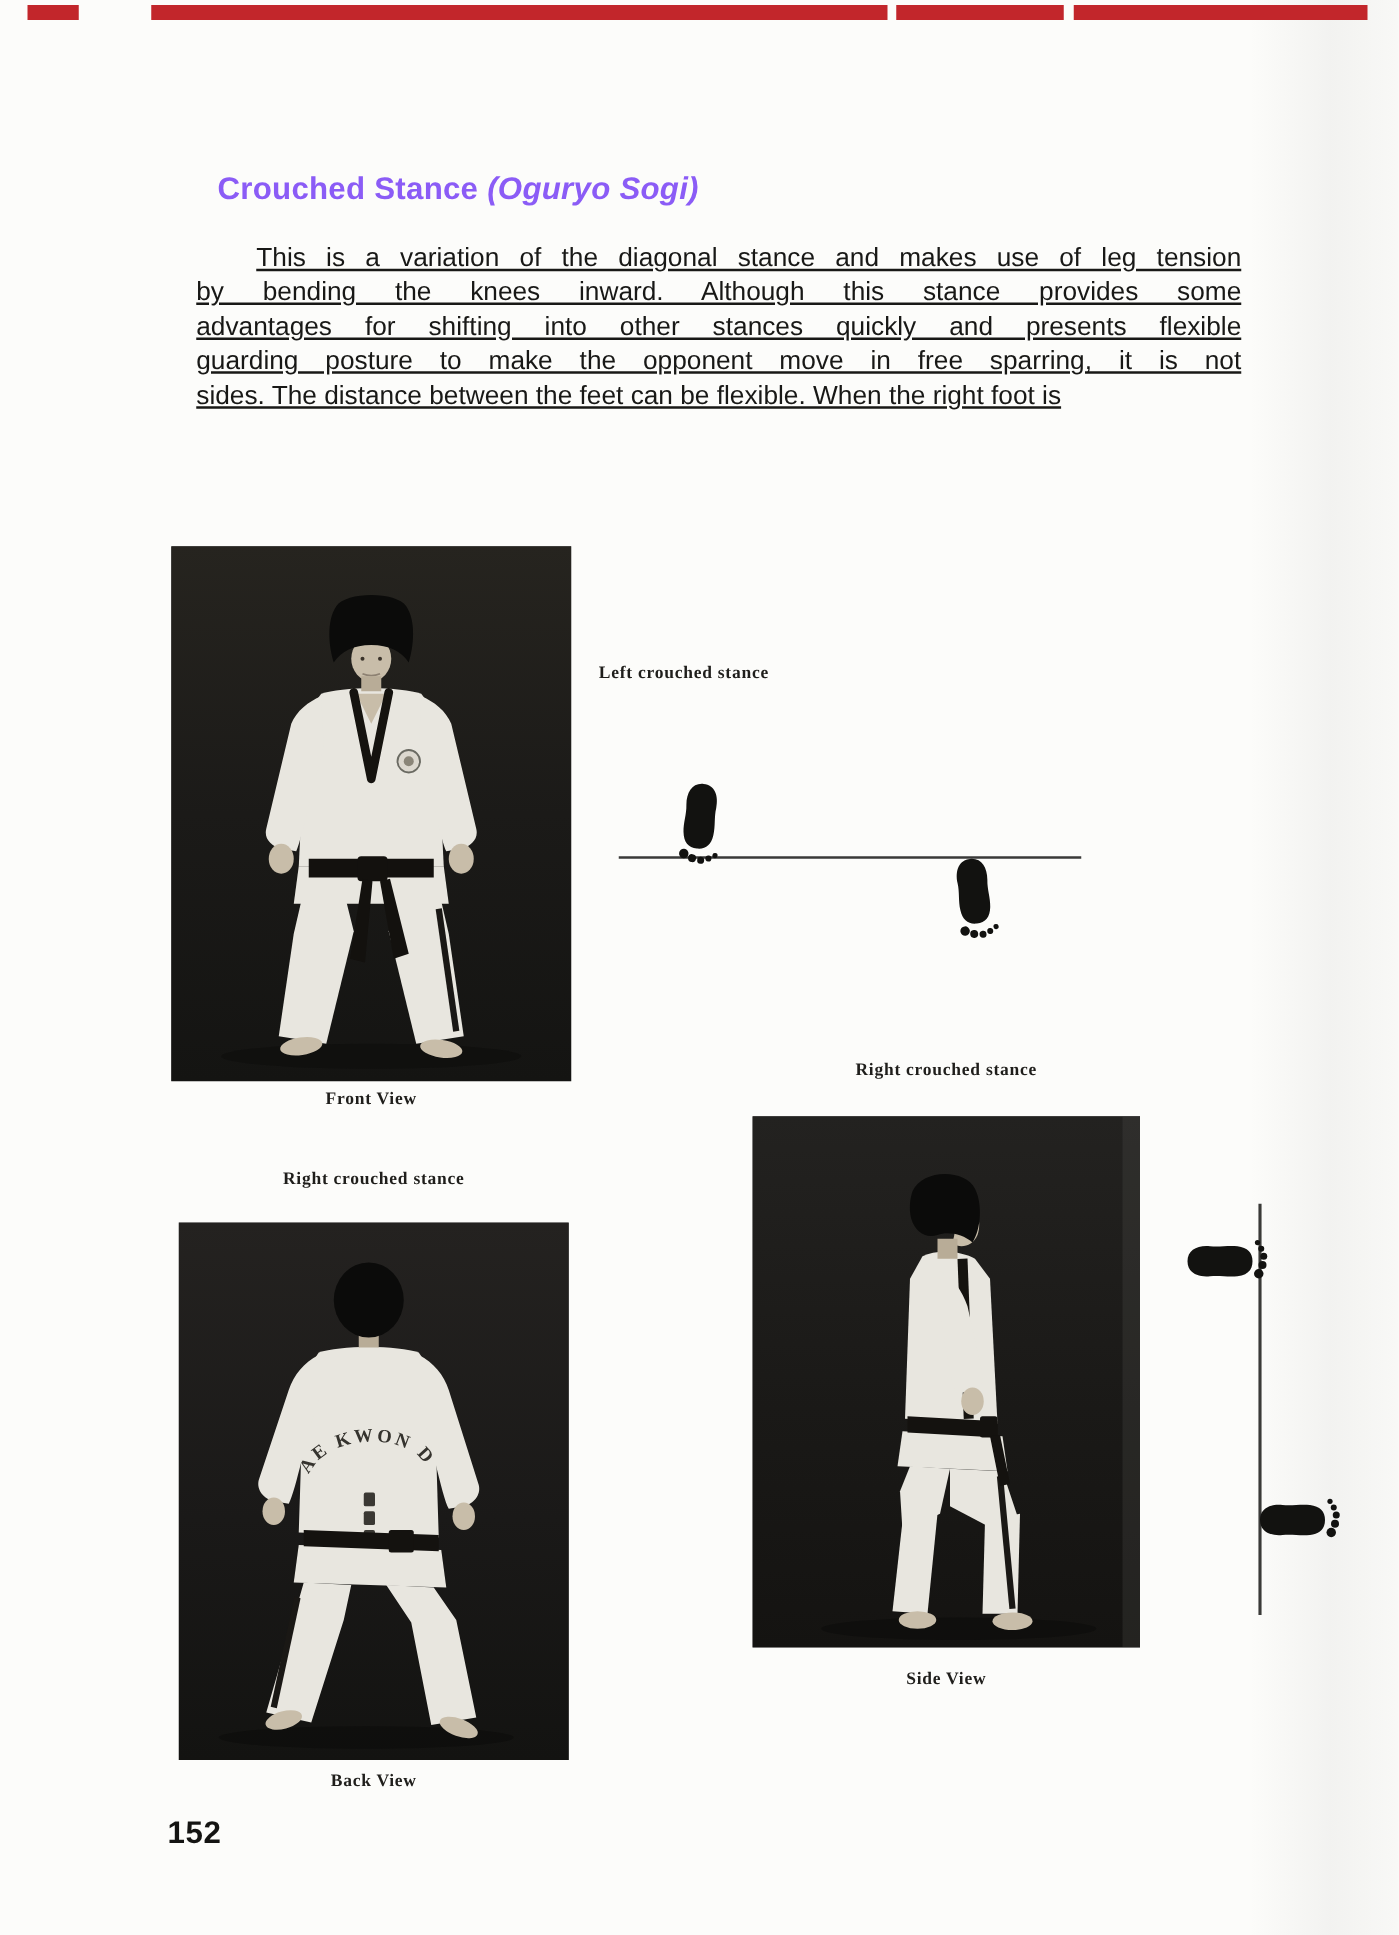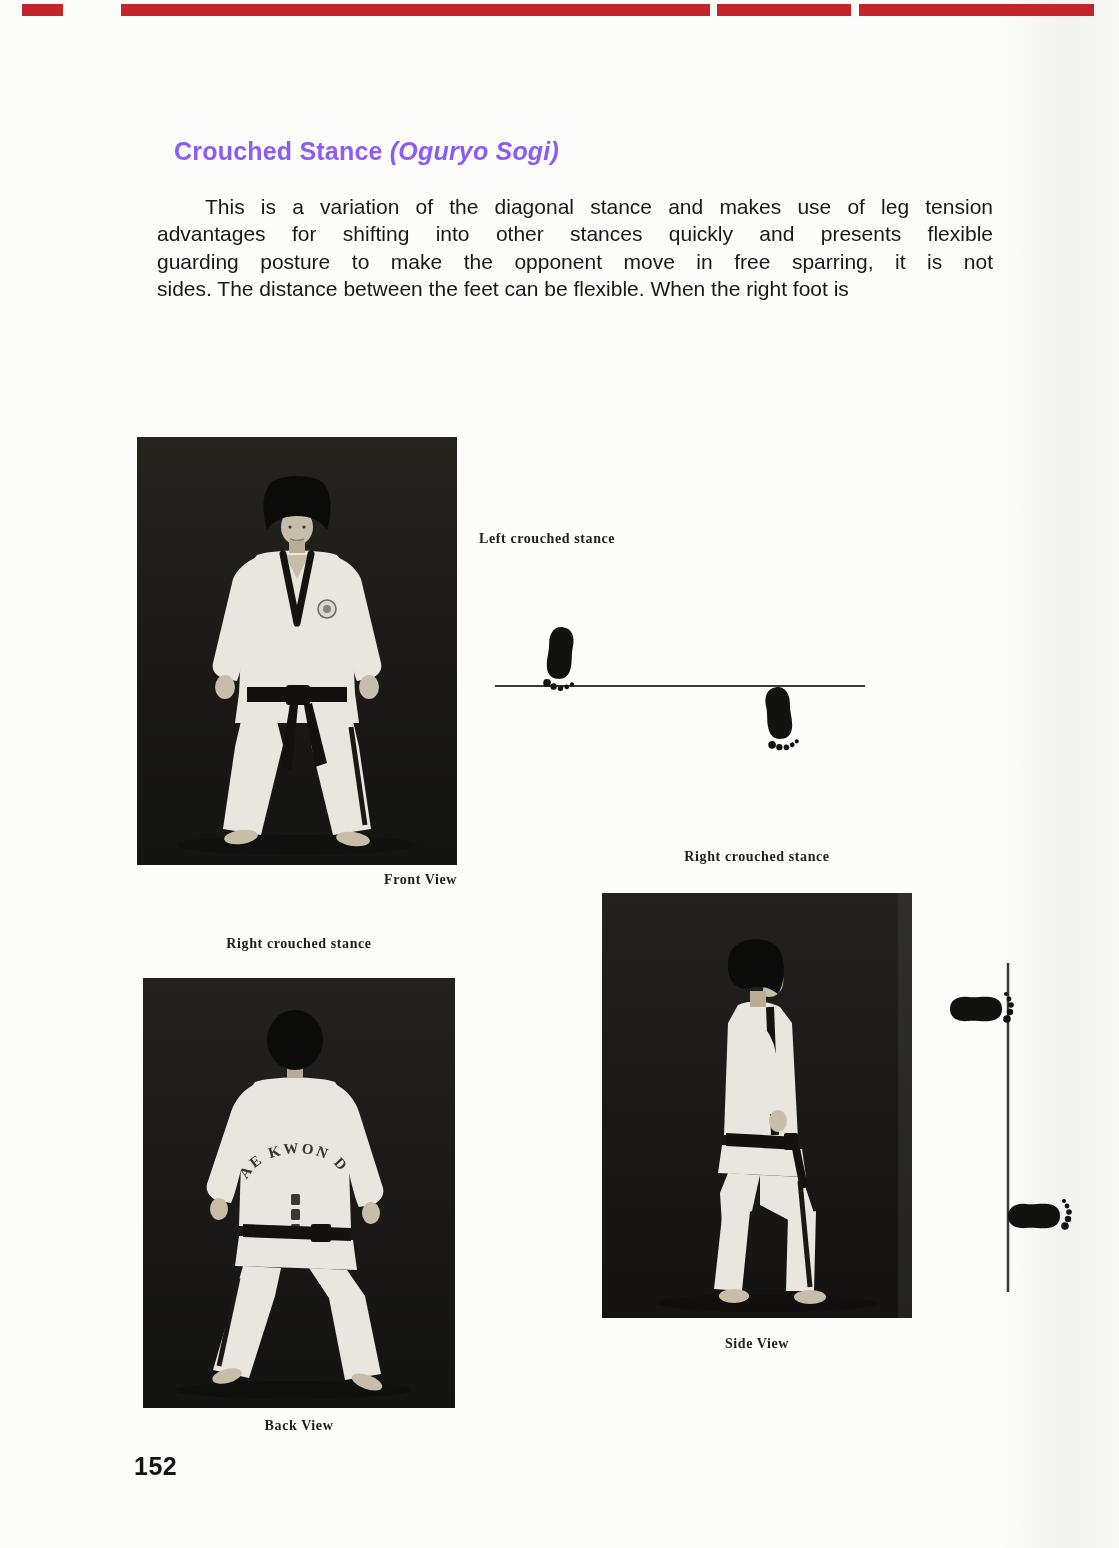--- a/index.html
+++ b/index.html
@@ -10,21 +10,21 @@
   }
   .paper-shade{position:absolute;top:0;right:0;width:120px;height:1548px;
     background:linear-gradient(90deg,rgba(0,0,0,0) 0%,rgba(60,60,60,.05) 55%,rgba(60,60,60,.02) 100%);}
   
   .topbar{position:absolute;left:22px;top:4px;width:1072px;height:12px;background:#c2262b;}
   .topbar .gap{position:absolute;top:-1px;height:14px;background:#fcfcfa;}
   
   .title{position:absolute;left:174px;top:137px;font-size:25px;font-weight:bold;letter-spacing:.2px;color:#8b5cf6;}
   .title .alt{font-style:italic;font-weight:bold;}
   
-  .bodytext{position:absolute;left:157px;top:193px;width:836px;font-size:21px;line-height:27.4px;color:#181816;}
+  .bodytext{position:absolute;left:157px;top:193px;width:836px;font-size:21px;line-height:27.4px;color:#181816;text-decoration:underline;}
   .pline{text-align:justify;text-align-last:justify;-moz-text-align-last:justify;white-space:normal;}
   .pline:first-child{padding-left:48px;}
   .pline:last-child{text-align-last:left;}
   
   .photo{position:absolute;background:#1a1918;overflow:hidden;}
   .photo svg{display:block;}
   #photo-front{left:137px;top:437px;width:320px;height:428px;}
   #photo-back {left:143px;top:978px;width:312px;height:430px;}
   #photo-side {left:602px;top:893px;width:310px;height:425px;}
   
@@ -45,20 +45,21 @@
   <div class="gap" style="left:829px;width:8px;"></div>
 </div>
 
 <div class="title">
   <span>Crouched Stance</span>
   <span class="alt">(Oguryo Sogi)</span>
 </div>
 
 <div class="bodytext">
     <div class="pline">This is a variation of the diagonal stance and makes use of leg tension</div>
+    <div class="pline">by bending the knees inward. Although this stance provides some</div>
     <div class="pline">advantages for shifting into other stances quickly and presents flexible</div>
     <div class="pline">guarding posture to make the opponent move in free sparring, it is not</div>
     <div class="pline">sides. The distance between the feet can be flexible. When the right foot is</div>
   </div>
 
 <div id="photo-front" class="photo">
   <svg width="320" height="428" viewBox="0 0 320 428">
     <defs>
       <linearGradient id="bgf" x1="0" y1="0" x2="0" y2="1">
         <stop offset="0" stop-color="#26241f"></stop>
@@ -115,21 +116,21 @@
       <circle cx="4" cy="33" r="2.8" fill="#121210"></circle>
       <circle cx="10" cy="31" r="2.4" fill="#121210"></circle>
       <circle cx="15" cy="28" r="2.1" fill="#121210"></circle>
     </g>
   </defs>
   <line x1="15" y1="71" x2="385" y2="71" stroke="#3a3a38" stroke-width="2"></line>
   <use href="#foot" transform="translate(80,40) rotate(6)"></use>
   <use href="#foot" transform="translate(299,100) rotate(-6)"></use>
 </svg>
 
-<div class="caption" style="left:137px;top:872px;width:320px;text-align:right;">Front View</div>
+<div class="caption" style="left:137px;top:872px;width:320px;">Front View</div>
 
 <div class="caption" style="left:602px;top:849px;width:310px;">Right crouched stance</div>
 <div class="caption" style="left:143px;top:936px;width:312px;">Right crouched stance</div>
 
 <div id="photo-back" class="photo">
   <svg width="312" height="430" viewBox="0 0 312 430">
     <defs>
       <linearGradient id="bgb" x1="0" y1="0" x2="0" y2="1">
         <stop offset="0" stop-color="#242220"></stop>
           <stop offset="0.55" stop-color="#1a1918"></stop>

